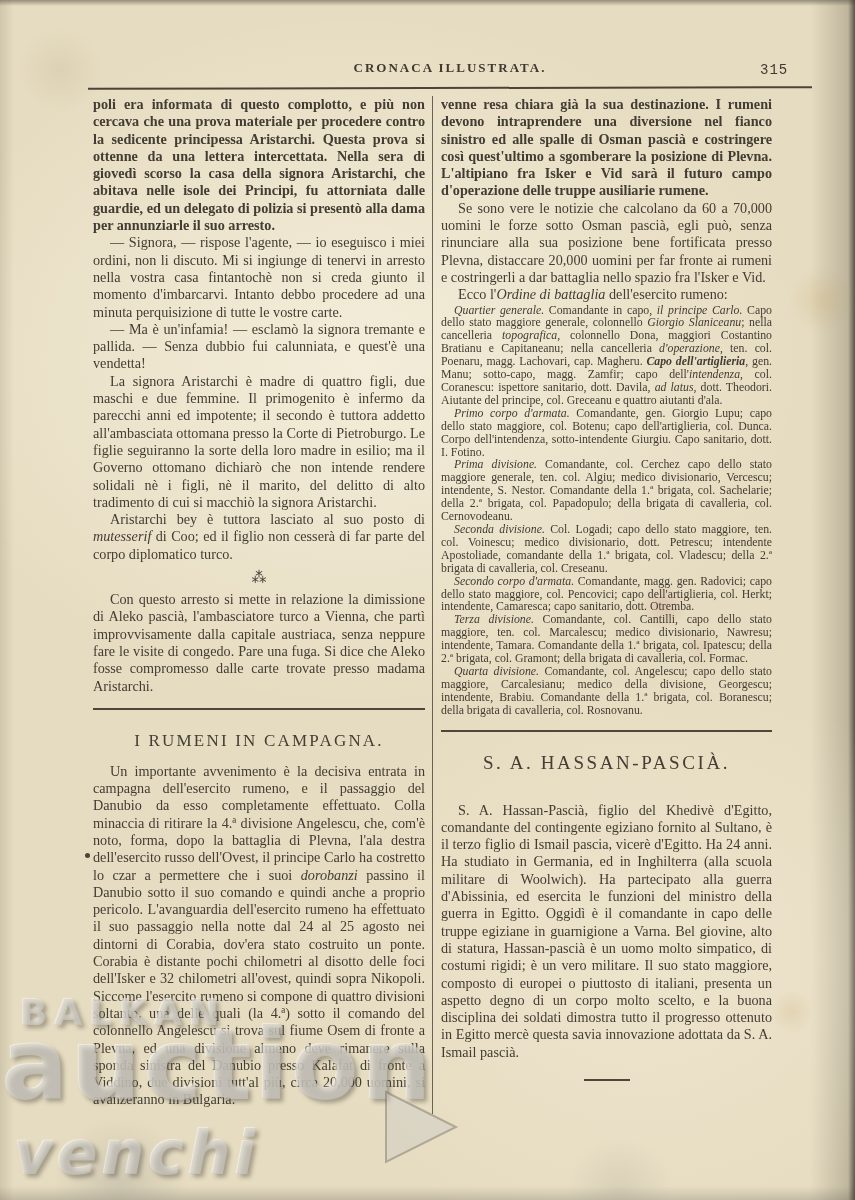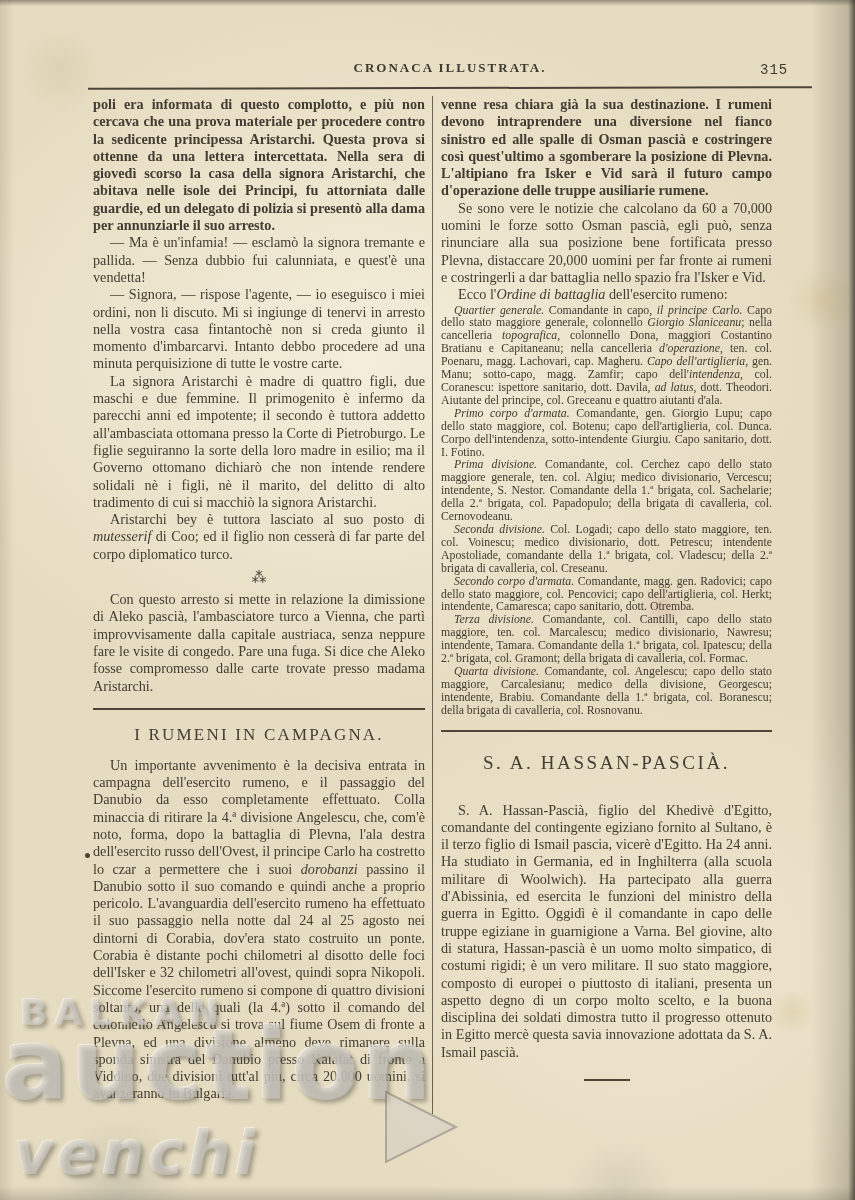--- a/index.html
+++ b/index.html
@@ -53,31 +53,31 @@
   .column.left {left:93px;width:332px;height:1024px;}
   .column.right{left:441px;width:331px;height:1016px;}
   .para{
     margin:0;text-align:justify;text-indent:17px;
     font-size:14.2px;line-height:17.3px;
     color:#423c32;
   }
   .para.noindent{text-indent:0;font-weight:bold;}
   .para.small{font-size:11.8px;line-height:12.9px;text-indent:13px;}
   .para .it{font-style:italic;}
-  .para .bd{font-weight:normal;}
+  .para .bd{font-weight:bold;}
   .asterism{
     text-align:center;margin:7px 0 5px;
     font-family:"DejaVu Sans",sans-serif;
     font-size:15px;color:#47413a;line-height:16px;
   }
   .rule{height:2px;background:#4d4639;margin:13px 0 0;}
   .rule.short{width:46px;margin:18px auto 0;}
   .col-heading{
     text-align:center;font-size:17px;letter-spacing:2.2px;
-    color:#443e34;margin:15px 0 12px;white-space:nowrap;
+    color:#443e34;margin:21px 0 12px;white-space:nowrap;
   }
   .col-heading.lg{font-size:19px;letter-spacing:2.6px;margin:20px 0 28px;}
   
   .print-dot{
     position:absolute;left:85px;top:853px;width:5px;height:5px;
     border-radius:50%;background:#4b4438;
   }
   
   .wm{
     position:absolute;pointer-events:none;z-index:6;
@@ -97,22 +97,22 @@
   <div class="stains"></div>
 
   <div class="masthead">CRONACA ILLUSTRATA.</div>
   <div class="page-number">315</div>
   <div class="header-rule"></div>
 
   <div class="col-divider"></div>
 
   <div class="column left">
       <p class="para noindent"><span>poli era informata di questo complotto, e più non cercava che una prova materiale per procedere contro la sedicente principessa Aristarchi. Questa prova si ottenne da una lettera intercettata. Nella sera di giovedì scorso la casa della signora Aristarchi, che abitava nelle isole dei Principi, fu attorniata dalle guardie, ed un delegato di polizia si presentò alla dama per annunziarle il suo arresto.</span></p>
+      <p class="para"><span>— Signora, — rispose l'agente, — io eseguisco i miei ordini, non li discuto. Mi si ingiunge di tenervi in arresto nella vostra casa fintantochè non si creda giunto il momento d'imbarcarvi. Intanto debbo procedere ad una minuta perquisizione di tutte le vostre carte.</span></p>
       <p class="para"><span>— Ma è un'infamia! — esclamò la signora tremante e pallida. — Senza dubbio fui calunniata, e quest'è una vendetta!</span></p>
-      <p class="para"><span>— Signora, — rispose l'agente, — io eseguisco i miei ordini, non li discuto. Mi si ingiunge di tenervi in arresto nella vostra casa fintantochè non si creda giunto il momento d'imbarcarvi. Intanto debbo procedere ad una minuta perquisizione di tutte le vostre carte.</span></p>
       <p class="para"><span>La signora Aristarchi è madre di quattro figli, due maschi e due femmine. Il primogenito è infermo da parecchi anni ed impotente; il secondo è tuttora addetto all'ambasciata ottomana presso la Corte di Pietroburgo. Le figlie seguiranno la sorte della loro madre in esilio; ma il Governo ottomano dichiarò che non intende rendere solidali nè i figli, nè il marito, del delitto di alto tradimento di cui si macchiò la signora Aristarchi.</span></p>
       <p class="para"><span>Aristarchi bey è tuttora lasciato al suo posto di </span><span class="it">mutesserif</span><span> di Coo; ed il figlio non cesserà di far parte del corpo diplomatico turco.</span></p>
       <div class="asterism">⁂</div>
       <p class="para"><span>Con questo arresto si mette in relazione la dimissione di Aleko pascià, l'ambasciatore turco a Vienna, che partì improvvisamente dalla capitale austriaca, senza neppure fare le visite di congedo. Pare una fuga. Si dice che Aleko fosse compromesso dalle carte trovate presso madama Aristarchi.</span></p>
       <div class="rule"></div>
       <div class="col-heading">I RUMENI IN CAMPAGNA.</div>
       <p class="para"><span>Un importante avvenimento è la decisiva entrata in campagna dell'esercito rumeno, e il passaggio del Danubio da esso completamente effettuato. Colla minaccia di ritirare la 4.ª divisione Angelescu, che, com'è noto, forma, dopo la battaglia di Plevna, l'ala destra dell'esercito russo dell'Ovest, il principe Carlo ha costretto lo czar a permettere che i suoi </span><span class="it">dorobanzi</span><span> passino il Danubio sotto il suo comando e quindi anche a proprio pericolo. L'avanguardia dell'esercito rumeno ha effettuato il suo passaggio nella notte dal 24 al 25 agosto nei dintorni di Corabia, dov'era stato costruito un ponte. Corabia è distante pochi chilometri al disotto delle foci dell'Isker e 32 chilometri all'ovest, quindi sopra Nikopoli. Siccome l'esercito rumeno si compone di quattro divisioni soltanto, una delle quali (la 4.ª) sotto il comando del colonnello Angelescu si trova sul fiume Osem di fronte a Plevna, ed una divisione almeno deve rimanere sulla sponda sinistra del Danubio presso Kalafat di fronte a Viddino, due divisioni tutt'al più, circa 20,000 uomini, si avanzeranno in Bulgaria.</span></p>
     </div>
   <div class="column right">
       <p class="para noindent"><span>venne resa chiara già la sua destinazione. I rumeni devono intraprendere una diversione nel fianco sinistro ed alle spalle di Osman pascià e costringere così quest'ultimo a sgomberare la posizione di Plevna. L'altipiano fra Isker e Vid sarà il futuro campo d'operazione delle truppe ausiliarie rumene.</span></p>

